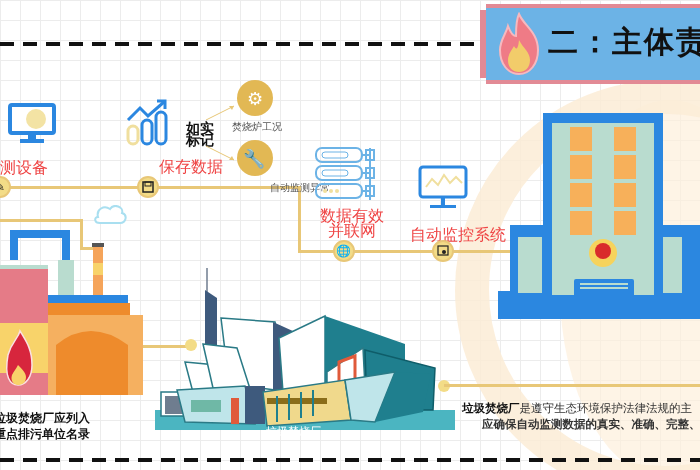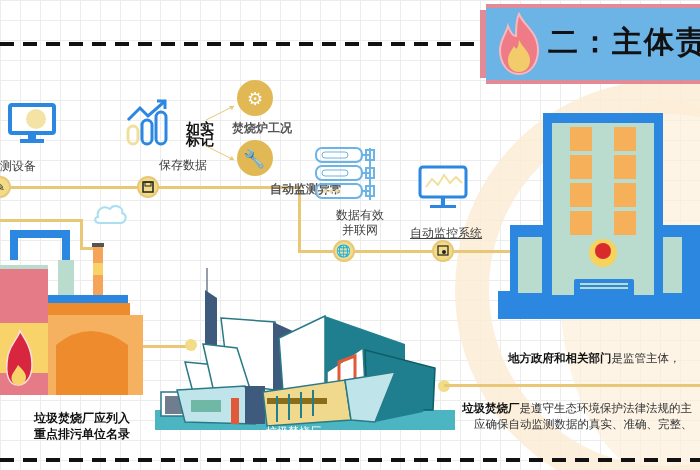--- a/index.html
+++ b/index.html
@@ -47,22 +47,22 @@
     font-size: 30px; font-weight: bold; color: #111; letter-spacing: 2px;
     white-space: nowrap;
   }
   .gold-line { position: absolute; background: #e8c777; }
   .node-circle {
     position: absolute; width: 22px; height: 22px; border-radius: 50%;
     background: #f3dc87; border: 2px solid #e8c777;
     display: flex; align-items: center; justify-content: center;
     font-size: 12px; color: #222;
   }
-  .label { position: absolute; font-size: 12px; color: #404040; white-space: nowrap; text-align: center; }
-  .small-label { position: absolute; font-size: 12px; color: #555; white-space: nowrap; font-weight: bold; }
+  .label { position: absolute; font-size: 16px; color: #ef4444; white-space: nowrap; text-align: center; }
+  .small-label { position: absolute; font-size: 10px; color: #555; white-space: nowrap; }
   .gold-icon {
     position: absolute; width: 36px; height: 36px; border-radius: 50%;
     background: #e2b854; color: #fff; display: flex; align-items: center; justify-content: center;
     font-size: 18px;
   }
   .desc { position: absolute; font-size: 11.5px; color: #333; white-space: nowrap; text-align: center; line-height: 16px; }
   .desc b { color: #111; }
 </style>
 </head>
 <body>
@@ -156,35 +156,35 @@
     <rect x="52" y="4" width="8" height="10"></rect>
       <rect x="52" y="22" width="8" height="10"></rect>
       <rect x="52" y="40" width="8" height="10"></rect>
   </g>
   <g fill="#f0df9e">
       <circle cx="11" cy="45" r="2"></circle>
       <circle cx="17" cy="45" r="2"></circle>
       <circle cx="23" cy="45" r="2"></circle>
     </g>
 </svg>
-<div class="label" style="left:336px; top:208px; line-height:15px;">
+<div class="label" style="left:320px; top:208px; line-height:15px;">
   <div>数据有效</div>
   <div>并联网</div>
 </div>
 <div class="node-circle" style="left:333px; top:240px;">
     <span>🌐</span>
   </div>
 
 <svg class="abs" style="left:418px; top:165px;" width="50" height="46" viewBox="0 0 50 46">
   <rect x="2" y="2" width="46" height="30" rx="3" fill="#fff" stroke="#2b87e0" stroke-width="3"></rect>
   <polyline points="8,22 14,14 20,20 26,10 32,18 38,12 44,18" fill="none" stroke="#f0df9e" stroke-width="2"></polyline>
   <rect x="23" y="33" width="4" height="7" fill="#2b87e0"></rect>
   <rect x="12" y="40" width="26" height="3" fill="#2b87e0"></rect>
 </svg>
-<div class="label" style="left:410px; top:225px;text-decoration:underline;">自动监控系统</div>
+<div class="label" style="left:410px; top:225px;">自动监控系统</div>
 <div class="node-circle" style="left:432px; top:240px;">
   <svg width="12" height="12" viewBox="0 0 12 12">
       <rect x="1" y="1" width="10" height="9" fill="none" stroke="#222" stroke-width="1.2"></rect>
       <circle cx="7" cy="7" r="2" fill="#222"></circle>
     </svg>
 </div>
 
 <svg class="abs" style="left:498px; top:113px;" width="202" height="218" viewBox="0 0 202 218">
   <rect x="0" y="178" width="202" height="28" fill="#2b87e0"></rect>
   <rect x="12" y="112" width="40" height="70" fill="#2b87e0"></rect>
@@ -204,25 +204,24 @@
       <rect x="116" y="98" width="22" height="24"></rect>
   </g>
   <circle cx="105" cy="140" r="14" fill="#f6d35c"></circle>
   <circle cx="105" cy="138" r="8" fill="#d92b2b"></circle>
   <rect x="76" y="166" width="60" height="18" rx="2" fill="#2b87e0"></rect>
   <rect x="82" y="170" width="48" height="2" fill="#b9dccf"></rect>
   <rect x="82" y="174" width="48" height="2" fill="#b9dccf"></rect>
 </svg>
 
 <div class="desc" style="left:508px; top:350px;">
-  <div><b>地方政府和相关部门</b><span>是监管主体，</span></div>
 </div>
 <div class="desc" style="left:462px; top:400px; text-align:left;">
   <div><b>垃圾焚烧厂</b><span>是遵守生态环境保护法律法规的主</span></div>
-  <div style="padding-left:12px;">应确保自动监测数据的真实、准确、完整、</div>
+  <div style="padding-left:20px;font-weight:bold;">应确保自动监测数据的真实、准确、完整、</div>
 </div>
 
 <svg class="abs" style="left:0; top:205px;" width="145" height="190" viewBox="0 0 145 190">
   <path d="M98 12 C96 4 104 0 110 4 C114 -2 124 2 122 8 C128 10 126 18 120 18 L100 18 C94 18 94 12 98 12 Z" fill="#fff" stroke="#a9dff0" stroke-width="2"></path>
   <rect x="92" y="38" width="12" height="4" fill="#555"></rect>
   <rect x="93" y="42" width="10" height="50" fill="#f5a45a"></rect>
   <rect x="93" y="58" width="10" height="12" fill="#f8d36a"></rect>
   <rect x="10" y="25" width="58" height="8" fill="#2b87e0"></rect>
   <rect x="10" y="25" width="8" height="30" fill="#2b87e0"></rect>
   <rect x="62" y="25" width="8" height="30" fill="#2b87e0"></rect>
@@ -230,21 +229,21 @@
   <rect x="0" y="60" width="48" height="130" fill="#e57b87"></rect>
   <polygon points="0,60 48,60 48,64 0,64" fill="#b9dccf"></polygon>
   <rect x="0" y="118" width="48" height="50" fill="#f8d36a"></rect>
   <rect x="48" y="90" width="80" height="8" fill="#2b87e0"></rect>
   <rect x="48" y="98" width="82" height="14" fill="#ee8b2c"></rect>
   <rect x="48" y="110" width="95" height="80" fill="#f5b060"></rect>
   <path d="M56 190 L56 140 Q90 112 128 140 L128 190 Z" fill="#ee8b2c"></path>
   <path d="M8 150 C12 136 18 134 20 126 C26 136 32 144 32 160 C32 172 26 180 18 180 C10 180 4 172 8 150 Z" fill="#d7263d" stroke="#fbe0e3" stroke-width="1.5"></path>
   <path d="M18 160 C22 164 26 168 26 172 C26 178 22 180 18 180 C14 180 10 176 12 170 C14 166 16 164 18 160 Z" fill="#f8d36a"></path>
 </svg>
-<div class="abs" style="left:0; top:410px; font-size:12px; font-weight:bold; line-height:16px; color:#111; white-space:nowrap;padding-left:40px;">
+<div class="abs" style="left:0; top:410px; font-size:12px; font-weight:bold; line-height:16px; color:#111; white-space:nowrap;">
   <div style="margin-left:-6px;">垃圾焚烧厂应列入</div>
   <div style="margin-left:-6px;">重点排污单位名录</div>
 </div>
 
 <svg class="abs" style="left:155px; top:262px;" width="300" height="178" viewBox="0 0 300 178">
   <rect x="0" y="148" width="300" height="20" fill="#4bb5c1"></rect>
   <rect x="6" y="130" width="30" height="24" fill="#fff" stroke="#2a7a86" stroke-width="1.5"></rect>
   <rect x="10" y="134" width="24" height="18" fill="#6f7d8f"></rect>
   <line x1="52" y1="6" x2="52" y2="30" stroke="#6f7d8f" stroke-width="1.5"></line>
   <polygon points="50,28 62,36 62,90 50,90" fill="#3e5a7d"></polygon>

